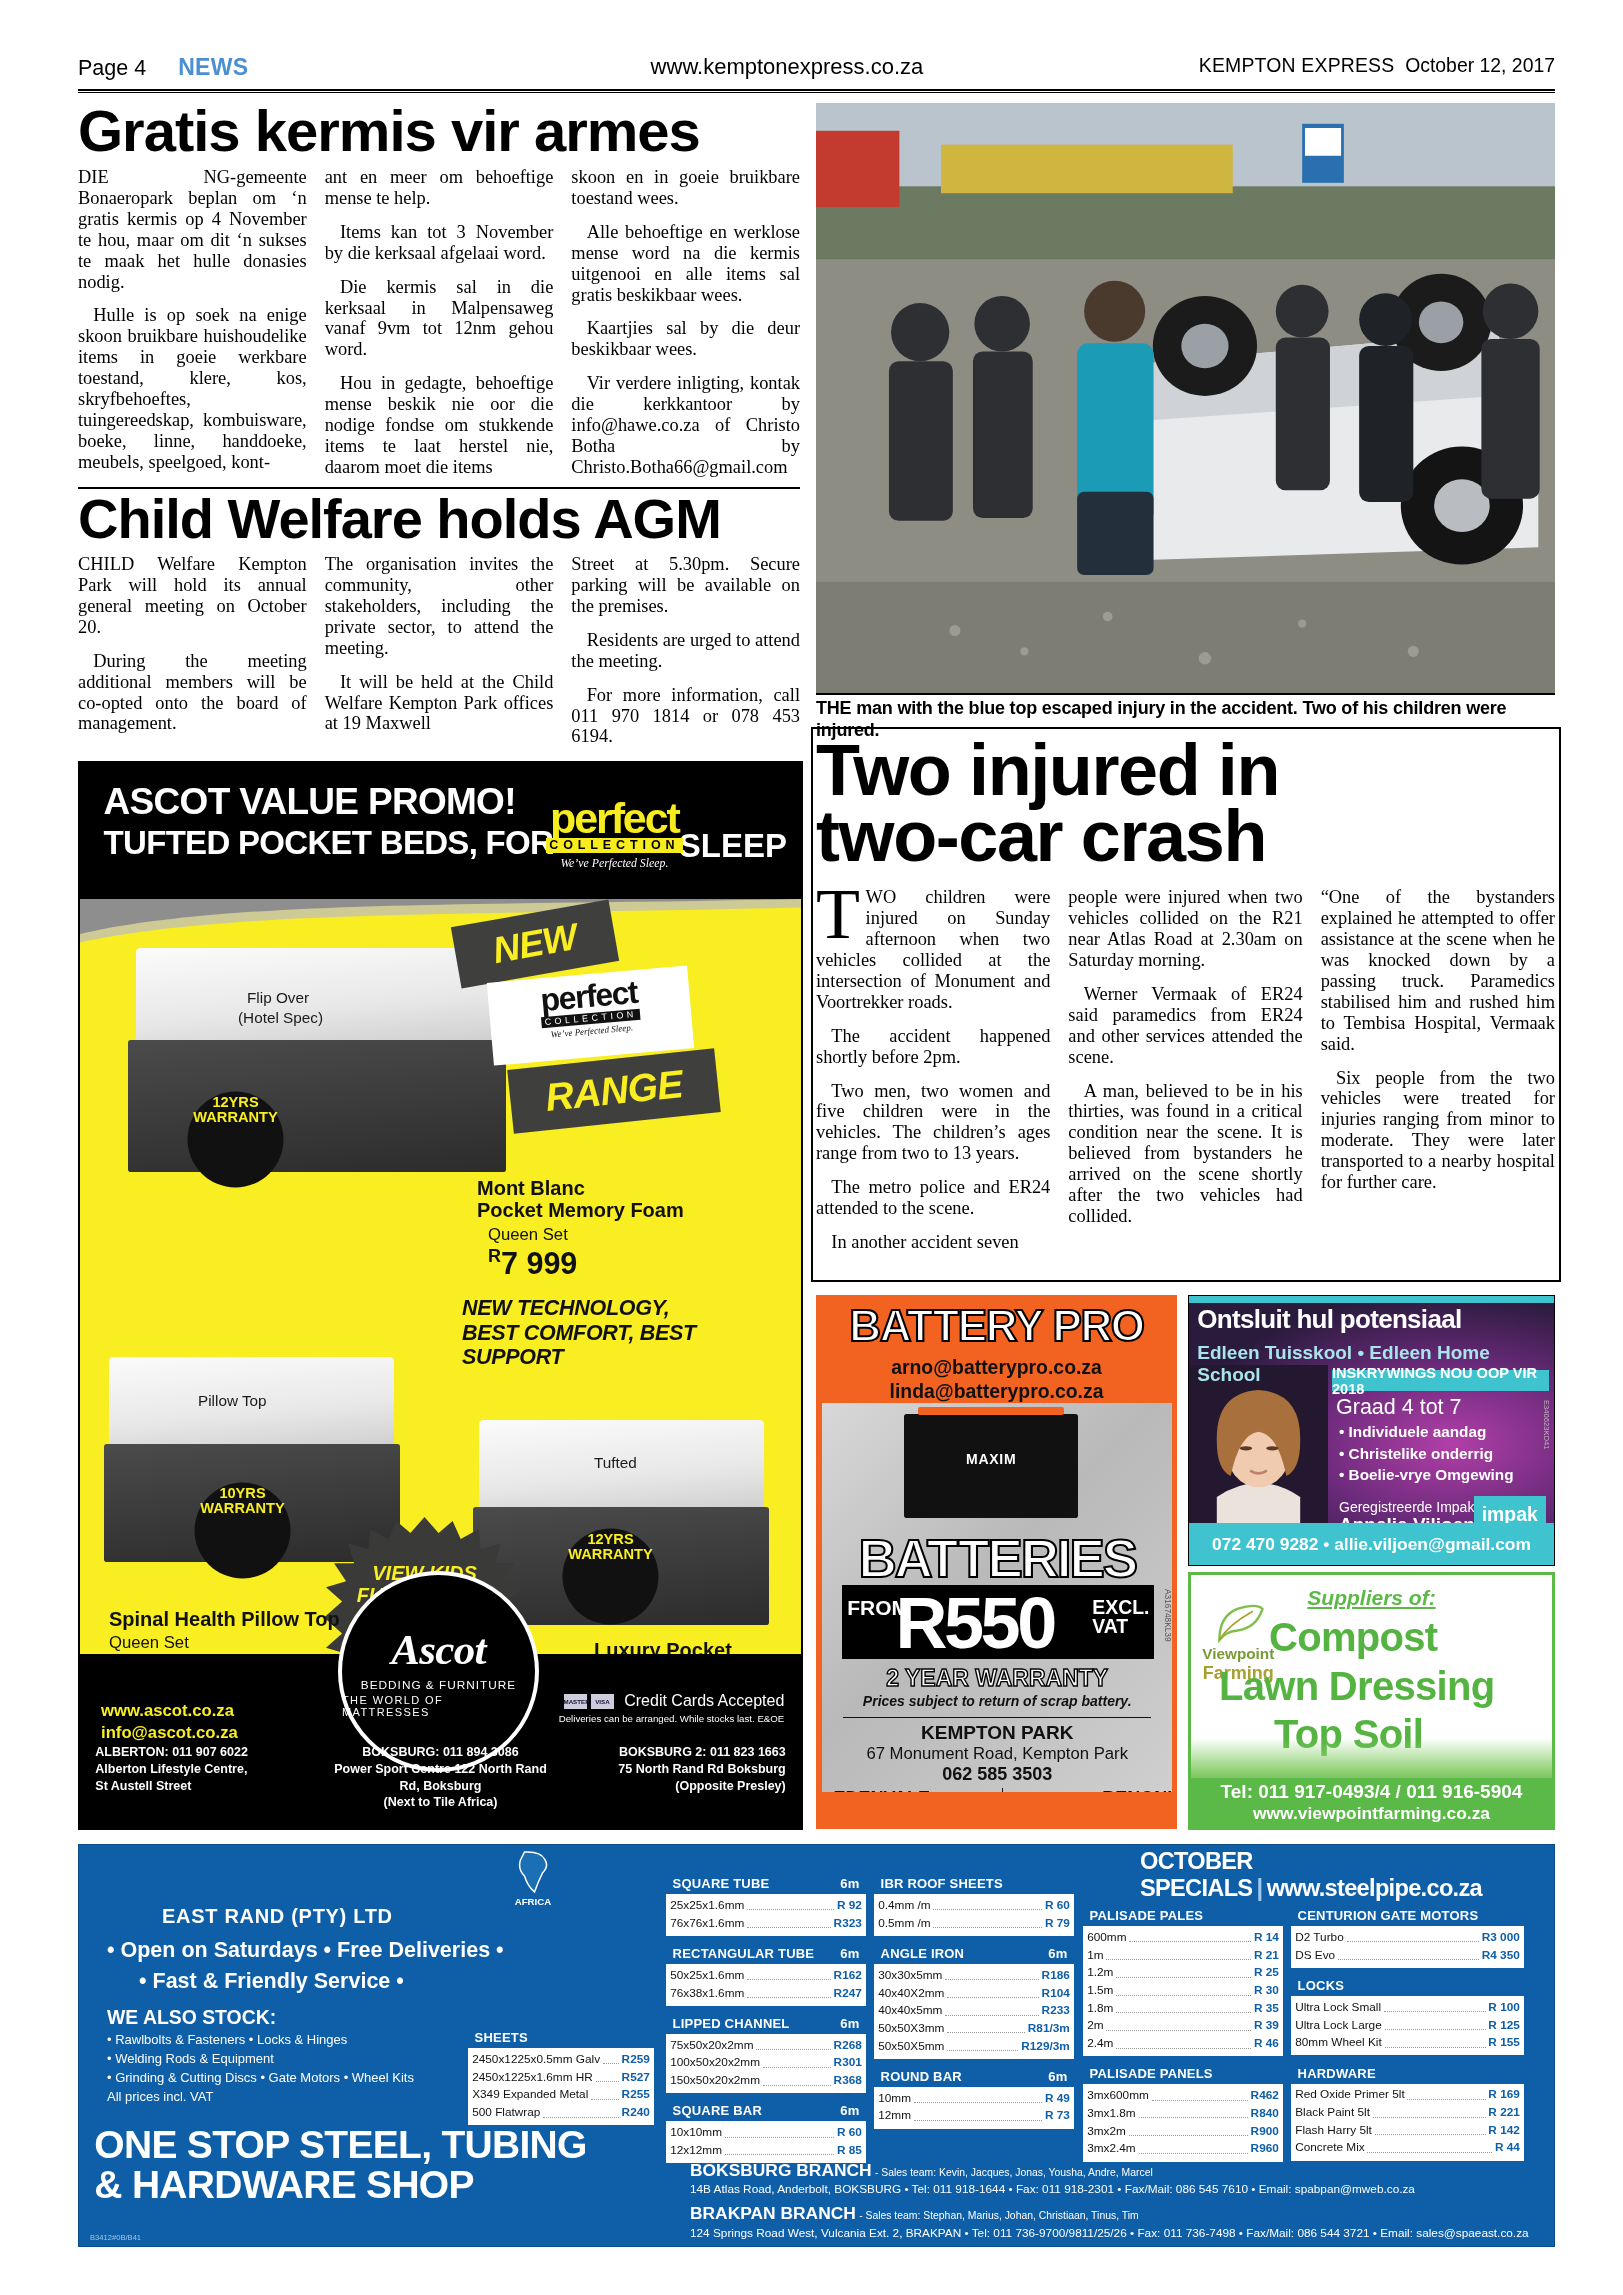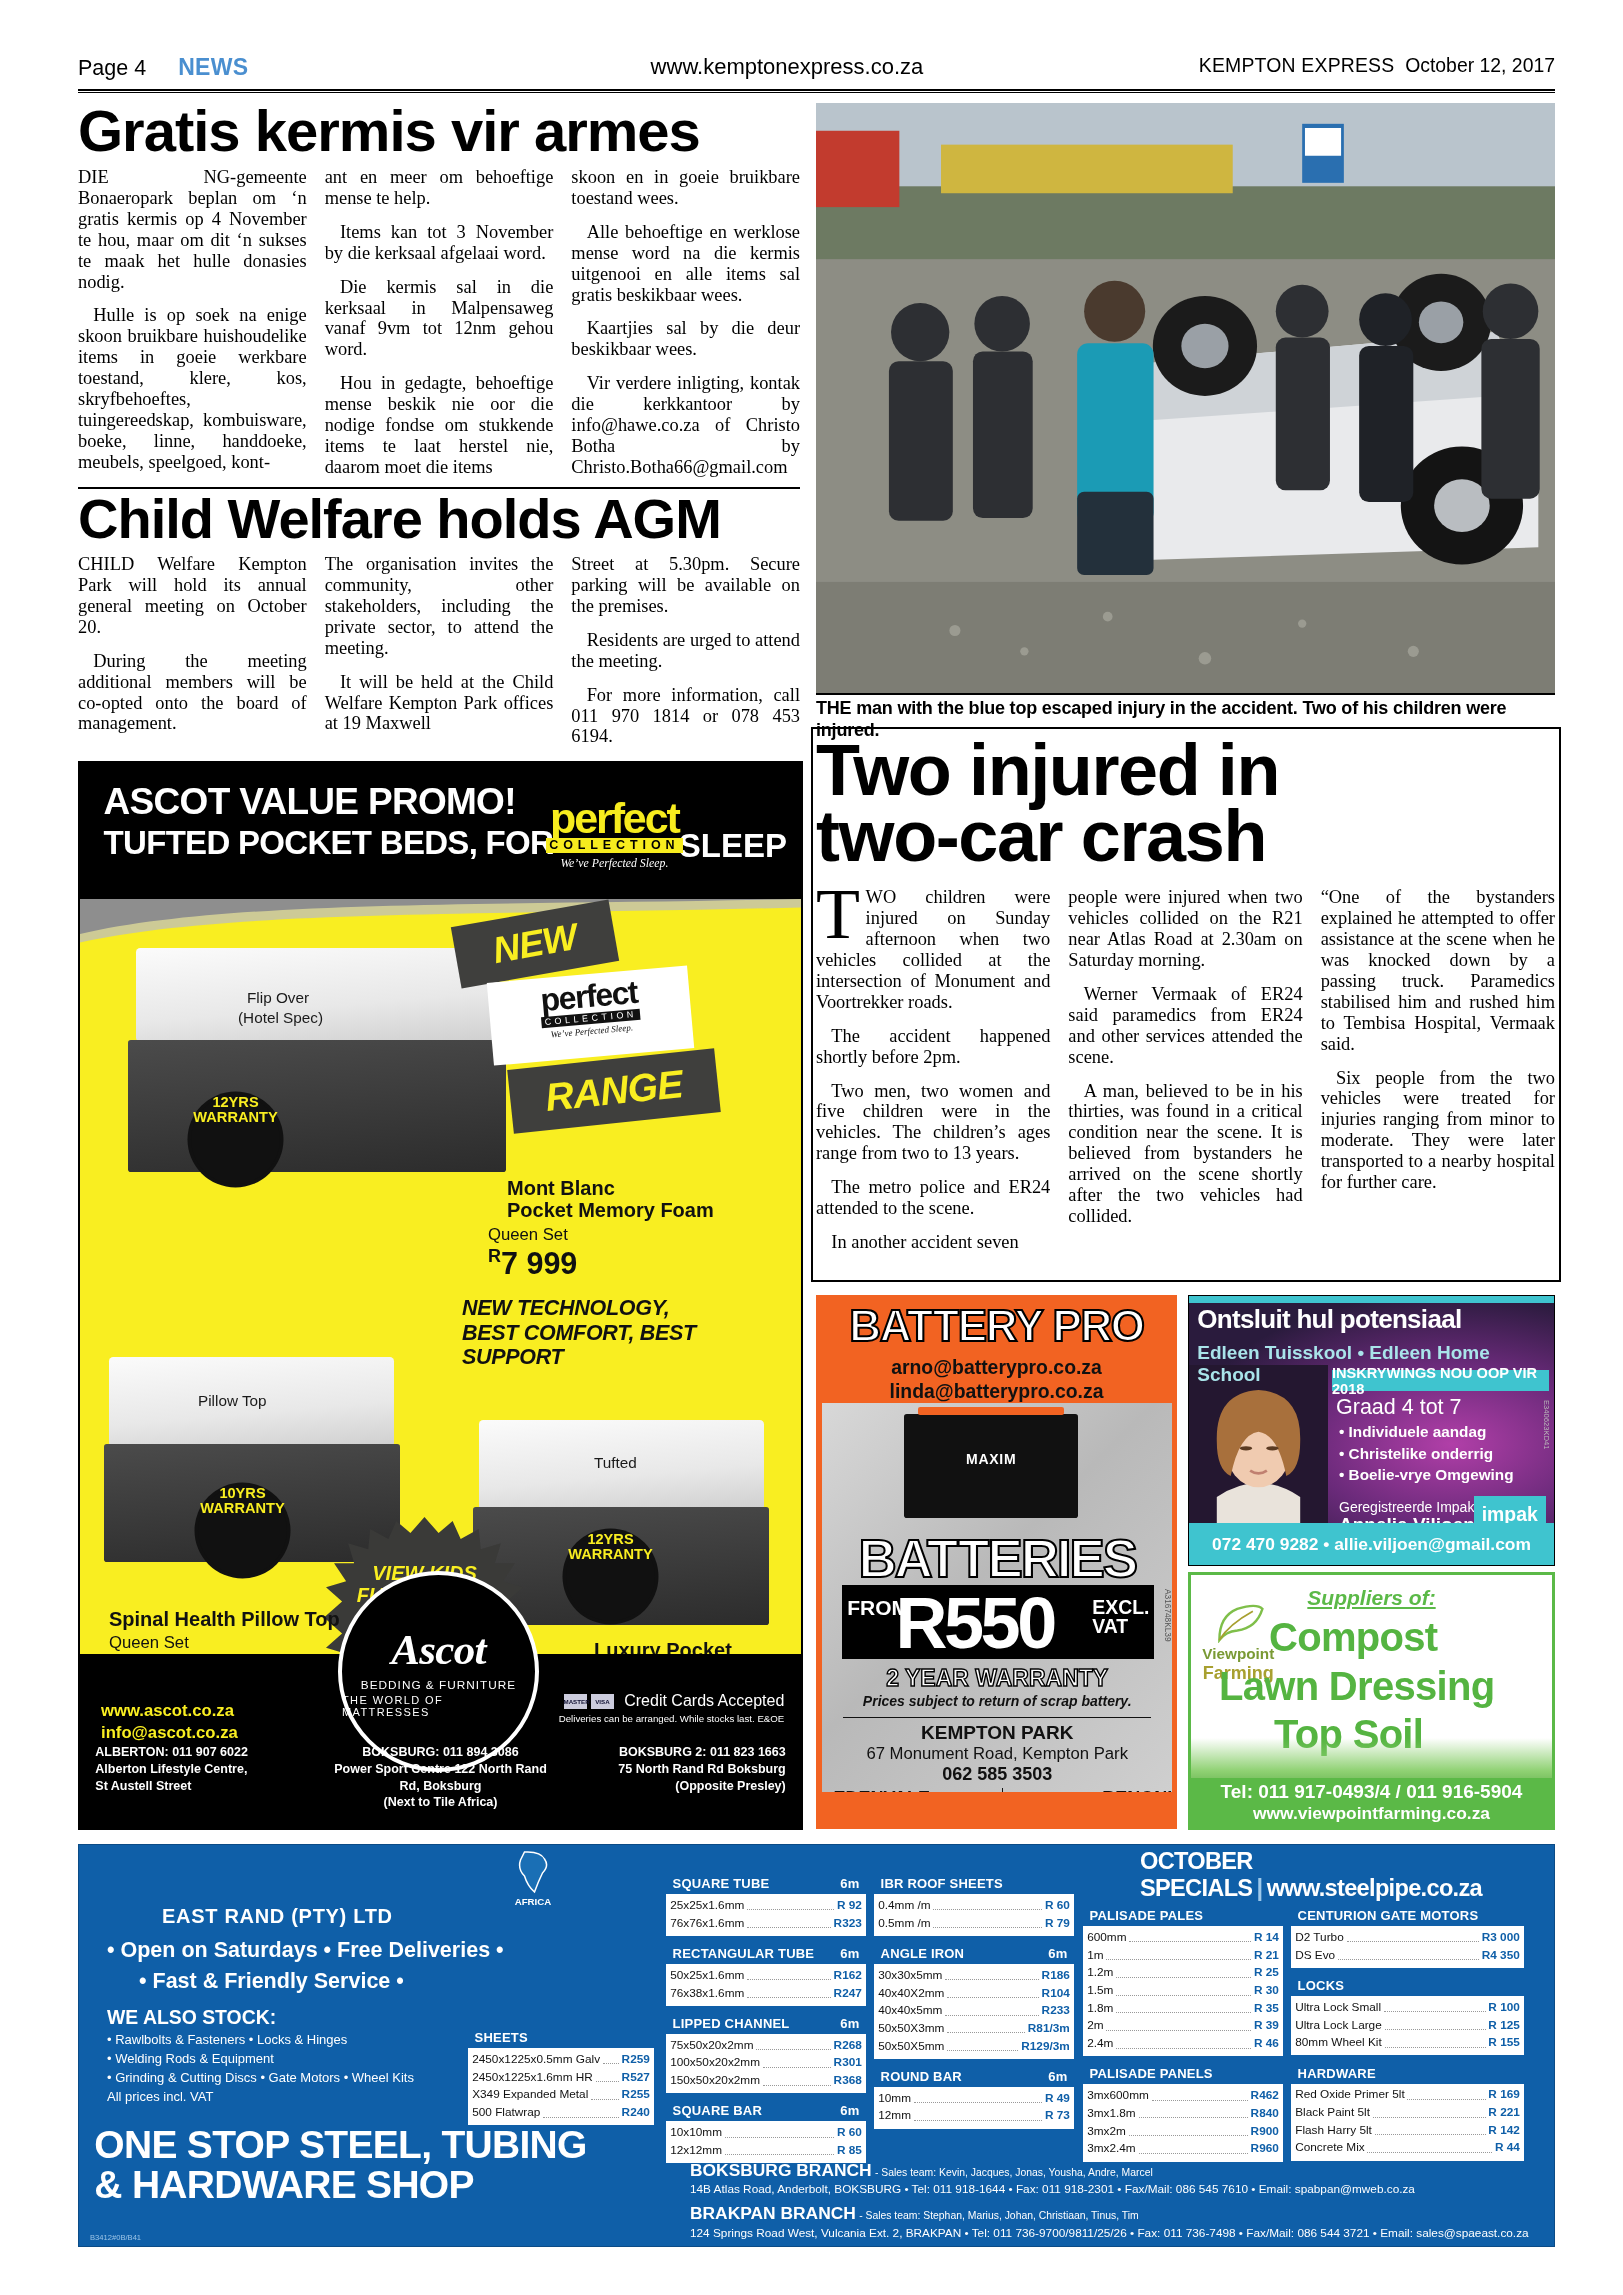--- a/index.html
+++ b/index.html
@@ -425,21 +425,21 @@
       </div>
       <div style="position:absolute; left:430px; top:160px; width:208px; height:64px; background:#3f3f3d; transform:rotate(-6deg); display:flex;align-items:center;justify-content:center;">
         <span style="font-size:39px;font-weight:bold;font-style:italic;color:#f9ee21;letter-spacing:-0.7px;">RANGE</span>
       </div>
       <div style="position:absolute; left:410px; top:75px; width:201px; height:83px; background:#fff; transform:rotate(-5deg); text-align:center; padding-top:7px;">
         <div style="font-size:32px;font-weight:bold;color:#111;letter-spacing:-1.4px;line-height:.95;">perfect</div>
         <div style="display:inline-block;font-size:9px;letter-spacing:3.5px;background:#111;color:#fff;padding:0.7px 3.5px;">COLLECTION</div>
         <div style="font-size:9px;font-style:italic;color:#111;margin-top:2.1px;font-family:'Liberation Serif',serif;">We’ve Perfected Sleep.</div>
       </div>
 
-      <div class="prodname" style="left:427px; top:278px; white-space:pre-line;">Mont Blanc
+      <div class="prodname" style="left:397px; top:278px; white-space:pre-line;">Mont Blanc
 Pocket Memory Foam</div>
       <div class="prodsub" style="left:408px; top:326px;">Queen Set</div>
       <div class="prodprice" style="left:408px; top:347px;">
         <span class="r">R</span><span>7 999</span>
       </div>
 
       <div class="newtech" style="left:382px; top:397px; white-space:pre-line;">NEW TECHNOLOGY,
 BEST COMFORT, BEST SUPPORT</div>
 
       <div class="bed" style="left:19.4px; top:458px; width:305px; height:208px;">

